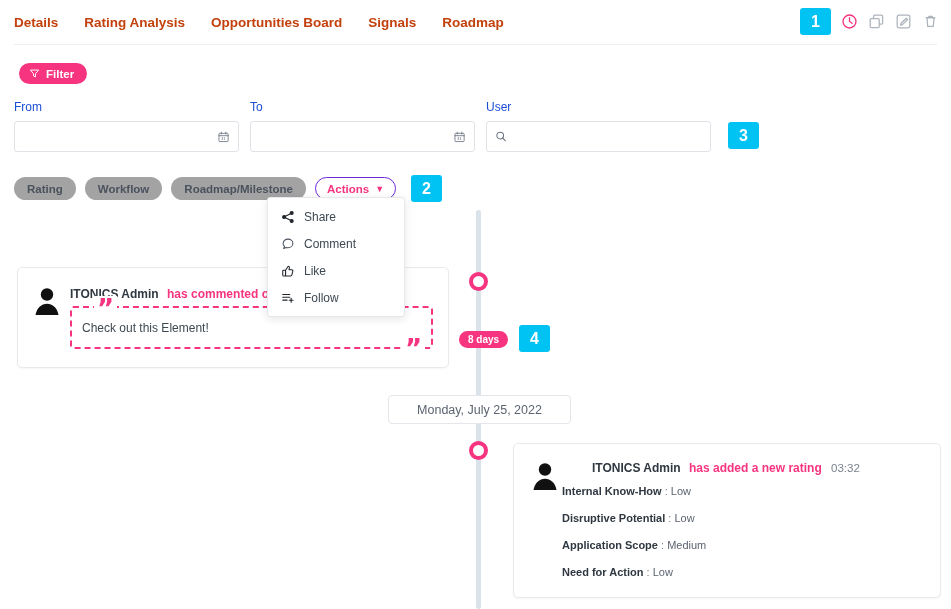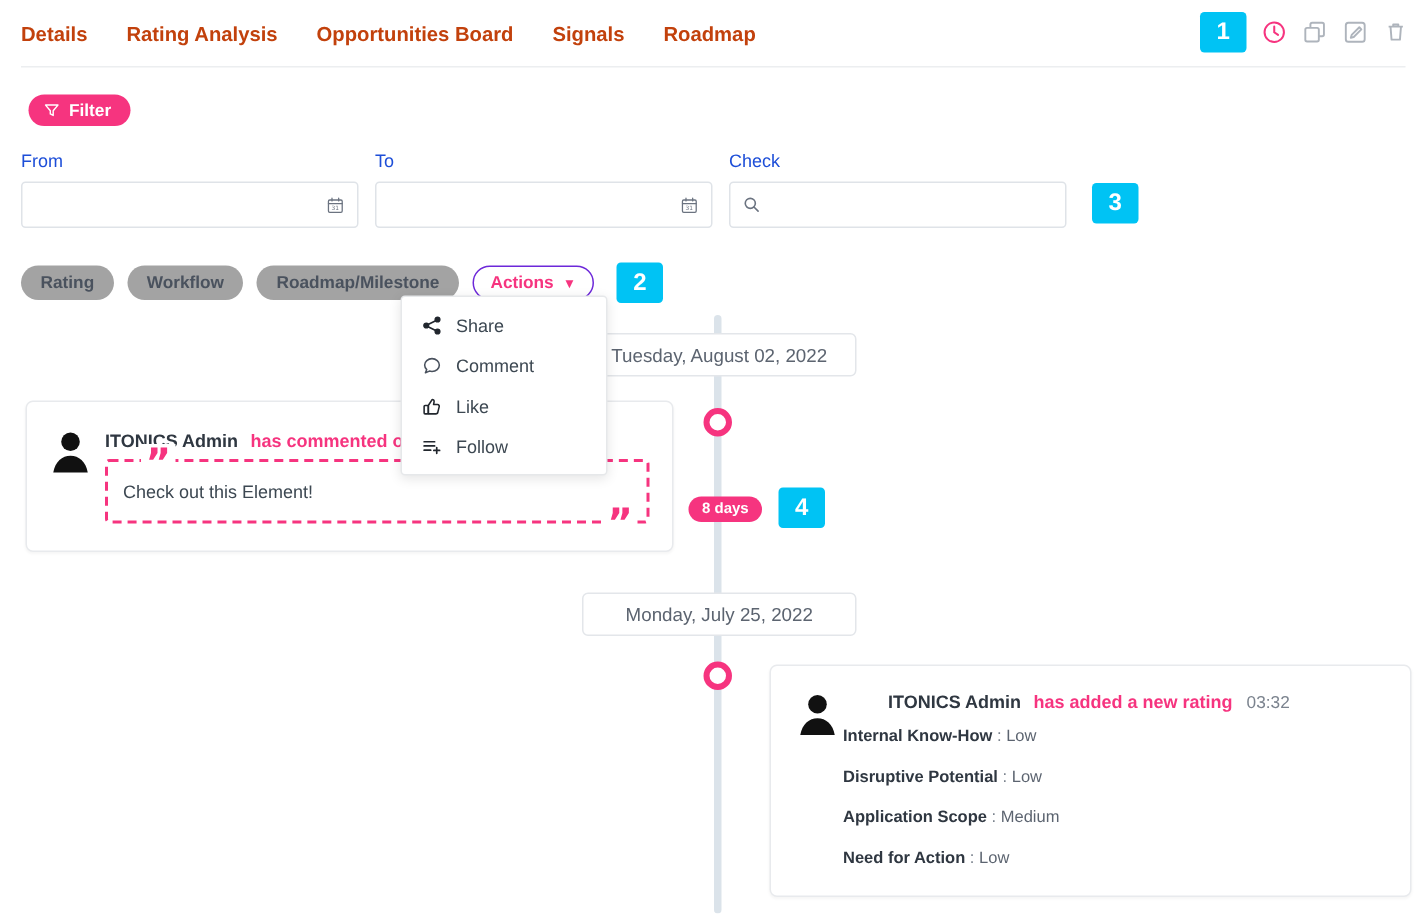--- a/index.html
+++ b/index.html
@@ -241,21 +241,21 @@
         <input type="text" placeholder="" style="">
         <svg class="cal" viewBox="0 0 20 20" fill="none" stroke="#6b7380" stroke-width="1.3">
           <rect x="3" y="4.4" width="14" height="12.6" rx="1.3"></rect>
           <path d="M3 8h14M6.6 2.6v2.8M13.4 2.6v2.8" stroke-linecap="round"></path>
           <text x="10" y="14.6" font-size="6" fill="#6b7380" stroke="none" text-anchor="middle" font-family="DejaVu Sans">31</text>
         </svg>
       </div>
     </div>
 
     <div class="field field-user">
-      <span class="field-label">Check</span>
+      <span class="field-label">User</span>
       <div class="field-input">
         <svg class="srch" viewBox="0 0 16 16" fill="none" stroke="#6b7380" stroke-width="1.4">
           <circle cx="6.8" cy="6.8" r="4.4"></circle>
             <path d="M10.2 10.2l3.4 3.4" stroke-linecap="round"></path>
         </svg>
         <input type="text" placeholder="" style="">
       </div>
     </div>
 
     <div class="badge badge-3">3</div>
@@ -269,21 +269,20 @@
       <span>Actions</span>
       <span class="chev">▼</span>
     </div>
     <div class="badge badge-2">2</div>
   </div>
 
   <div class="tl-line"></div>
   <div class="tl-dot dot-1"></div>
   <div class="tl-dot dot-2"></div>
 
-  <div class="date-pill date-1">Tuesday, August 02, 2022</div>
   <div class="date-pill date-2">Monday, July 25, 2022</div>
   <div class="days-pill">8 days</div>
   <div class="badge badge-4">4</div>
 
   <div class="card card-comment">
     <div class="avatar cmt-avatar">
       <svg viewBox="0 0 32 32">
           <circle cx="16" cy="10.5" r="6.2" fill="#111"></circle>
         <path d="M4.5 31c1.2-7.2 6-11.2 11.5-11.2S26.3 23.8 27.5 31z" fill="#111"></path>
         </svg>

